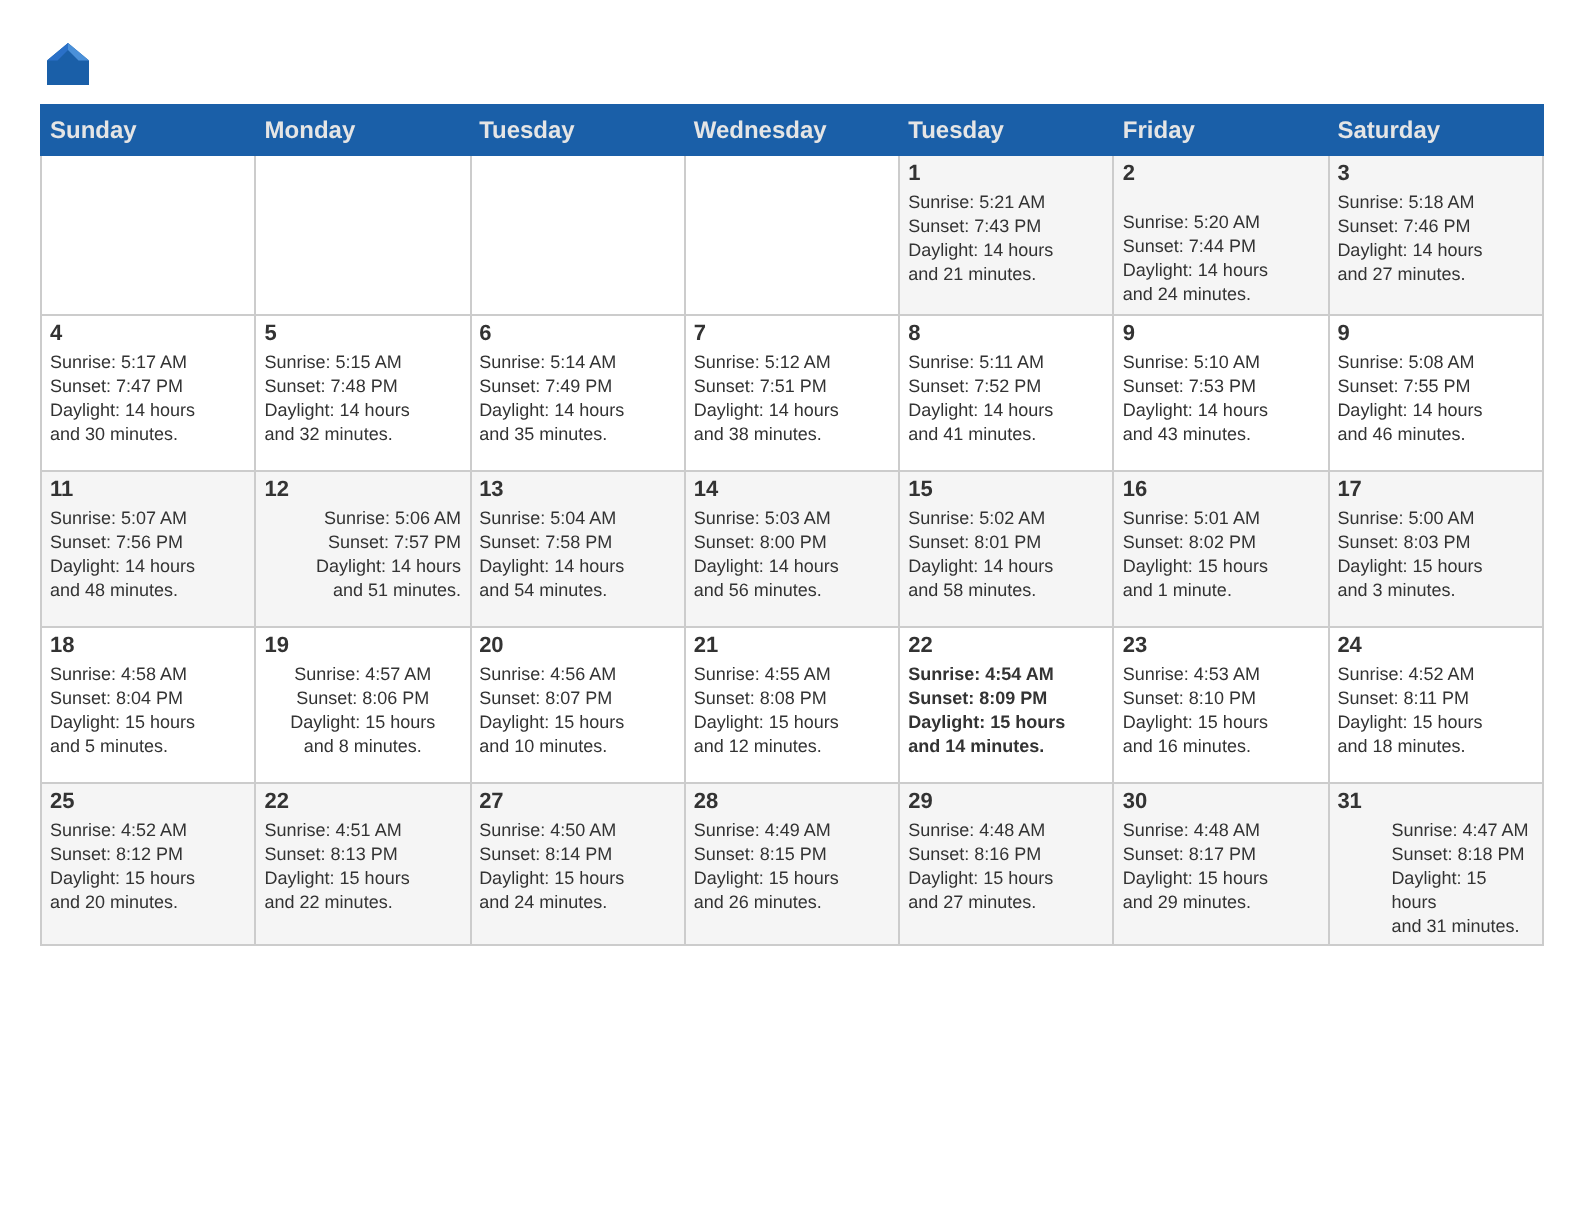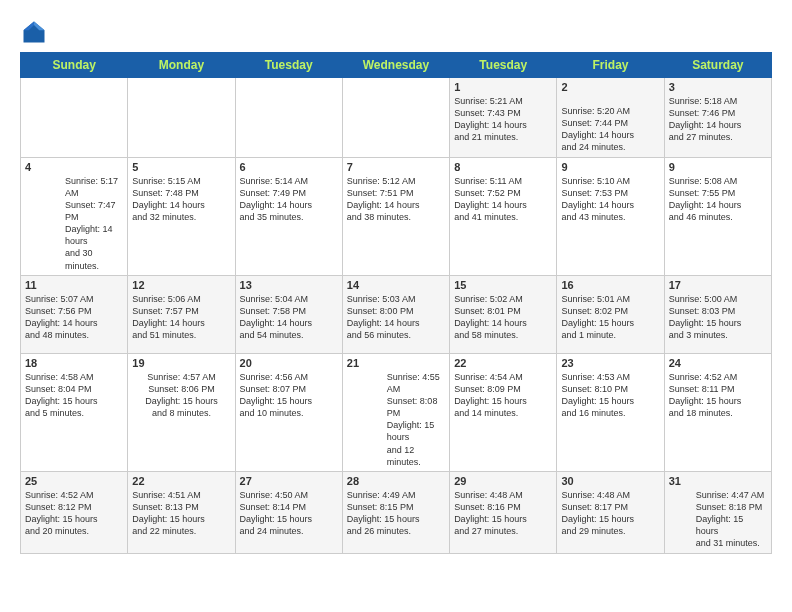--- a/index.html
+++ b/index.html
@@ -60,25 +60,25 @@
       color: #333;
       font-weight: normal;
     }
     table {
       width: 100%;
       border-collapse: collapse;
       table-layout: fixed;
     }
     thead tr th {
       background: #1a5fa8;
-      color: #bef264;
+      color: #e5e5e5;
       font-size: 12px;
       font-weight: bold;
       padding: 5px 4px;
-      text-align: center;
+      text-align: left;
       border: 1px solid #1a5fa8;
     }
     tbody tr td {
       border: 1px solid #ccc;
       vertical-align: top;
       padding: 3px 4px;
       font-size: 9.5px;
       color: #333;
       height: 78px;
       background: #fff;
@@ -163,21 +163,21 @@
             <span class="day-num">3</span>
             <div class="cell-content" style="white-space: pre-line;">Sunrise: 5:18 AM
 Sunset: 7:46 PM
 Daylight: 14 hours
 and 27 minutes.</div>
           </td>
         </tr>
         <tr>
           <td>
             <span class="day-num">4</span>
-            <div class="cell-content" style="white-space: pre-line; margin-left: 40px;">Sunrise: 5:17 AM
+            <div class="cell-content" style="white-space: pre-line;">Sunrise: 5:17 AM
 Sunset: 7:47 PM
 Daylight: 14 hours
 and 30 minutes.</div>
           </td>
           <td>
             <span class="day-num">5</span>
             <div class="cell-content" style="white-space: pre-line;">Sunrise: 5:15 AM
 Sunset: 7:48 PM
 Daylight: 14 hours
 and 32 minutes.</div>
@@ -221,21 +221,21 @@
         <tr>
           <td>
             <span class="day-num">11</span>
             <div class="cell-content" style="white-space: pre-line;">Sunrise: 5:07 AM
 Sunset: 7:56 PM
 Daylight: 14 hours
 and 48 minutes.</div>
           </td>
           <td>
             <span class="day-num">12</span>
-            <div class="cell-content" style="white-space: pre-line;">Sunrise: 5:06 AM
+            <div class="cell-content" style="white-space: pre-line; text-align: right;">Sunrise: 5:06 AM
 Sunset: 7:57 PM
 Daylight: 14 hours
 and 51 minutes.</div>
           </td>
           <td>
             <span class="day-num">13</span>
             <div class="cell-content" style="white-space: pre-line;">Sunrise: 5:04 AM
 Sunset: 7:58 PM
 Daylight: 14 hours
 and 54 minutes.</div>
@@ -286,28 +286,28 @@
           </td>
           <td>
             <span class="day-num">20</span>
             <div class="cell-content" style="white-space: pre-line;">Sunrise: 4:56 AM
 Sunset: 8:07 PM
 Daylight: 15 hours
 and 10 minutes.</div>
           </td>
           <td>
             <span class="day-num">21</span>
-            <div class="cell-content" style="white-space: pre-line; margin-left: 40px;">Sunrise: 4:55 AM
+            <div class="cell-content" style="white-space: pre-line;">Sunrise: 4:55 AM
 Sunset: 8:08 PM
 Daylight: 15 hours
 and 12 minutes.</div>
           </td>
           <td>
             <span class="day-num">22</span>
-            <div class="cell-content" style="white-space: pre-line;">Sunrise: 4:54 AM
+            <div class="cell-content" style="white-space: pre-line; font-weight: bold;">Sunrise: 4:54 AM
 Sunset: 8:09 PM
 Daylight: 15 hours
 and 14 minutes.</div>
           </td>
           <td>
             <span class="day-num">23</span>
             <div class="cell-content" style="white-space: pre-line;">Sunrise: 4:53 AM
 Sunset: 8:10 PM
 Daylight: 15 hours
 and 16 minutes.</div>

